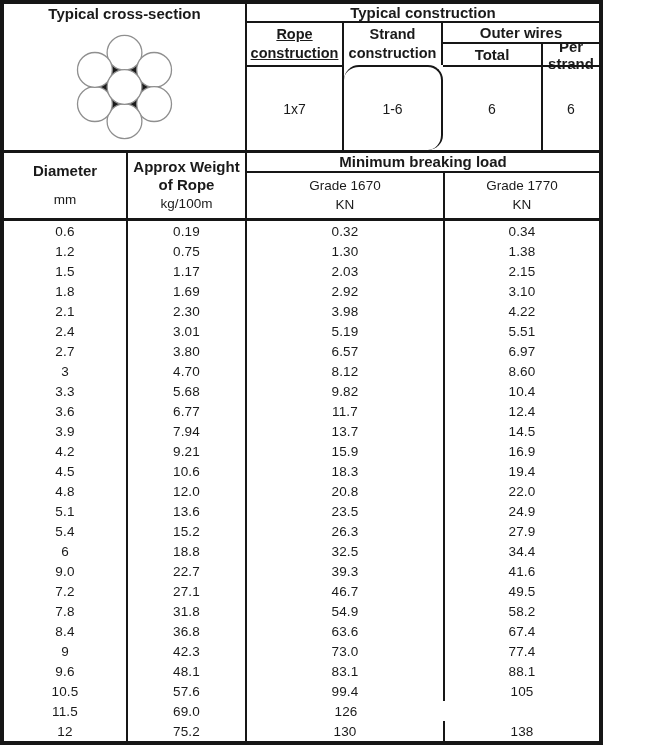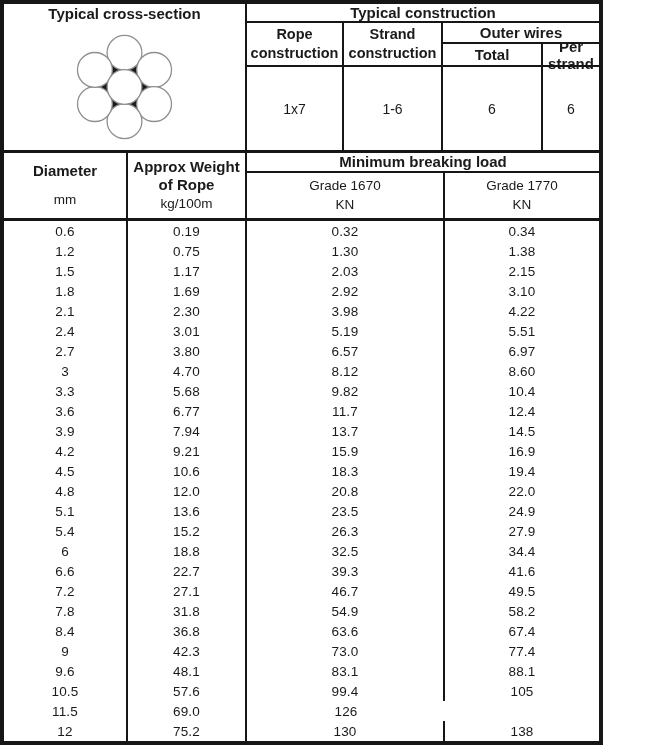--- a/index.html
+++ b/index.html
@@ -32,29 +32,29 @@
     border-bottom: 3px solid #161616;
     flex: 0 0 auto;
   }
   .cross-section {
     grid-column: 1; grid-row: 1 / 5;
     border-right: 2px solid #161616;
     display: flex; flex-direction: column; align-items: center;
   }
   .cross-title { font-weight: bold; font-size: 15px; line-height: 19px; }
   .construction-title { grid-column: 2 / 6; grid-row: 1; font-weight: bold; font-size: 15px; line-height: 17px; text-align: right; }
-  .rope-head       { grid-column: 2; grid-row: 2 / 4; }
+  .rope-head       { grid-column: 2; grid-row: 2 / 4; text-decoration: underline; }
   .strand-head     { grid-column: 3; grid-row: 2 / 4; }
   .outer-head      { grid-column: 4 / 6; grid-row: 2; font-weight: bold; font-size: 15px; }
   .total-head      { grid-column: 4; grid-row: 3; font-weight: bold; font-size: 15px; }
   .per-strand-head { grid-column: 5; grid-row: 3; font-weight: bold; font-size: 15px; }
   .head-sm { font-weight: bold; font-size: 14.5px; line-height: 1.28; padding: 0 2px; }
   .val { font-size: 14px; }
   .v1 { grid-column: 2; grid-row: 4; }
-  .v2 { grid-column: 3; grid-row: 4; }
+  .v2 { grid-column: 3; grid-row: 4; border-radius: 15px; }
   .v3 { grid-column: 4; grid-row: 4; }
   .v4 { grid-column: 5; grid-row: 4; }
   svg.rope { margin-top: 2px; }
 
   
   .mid-section {
     display: grid;
     grid-template-columns: 124px 119px 198px 1fr;
     grid-template-rows: 20px 1fr;
     height: 68px;
@@ -236,21 +236,21 @@
     <span class="c3">26.3</span>
     <span class="c4">27.9</span>
   </div>
       <div class="data-row">
     <span class="c1">6</span>
     <span class="c2">18.8</span>
     <span class="c3">32.5</span>
     <span class="c4">34.4</span>
   </div>
       <div class="data-row">
-    <span class="c1">6.6</span>
+    <span class="c1">9.0</span>
     <span class="c2">22.7</span>
     <span class="c3">39.3</span>
     <span class="c4">41.6</span>
   </div>
       <div class="data-row">
     <span class="c1">7.2</span>
     <span class="c2">27.1</span>
     <span class="c3">46.7</span>
     <span class="c4">49.5</span>
   </div>

